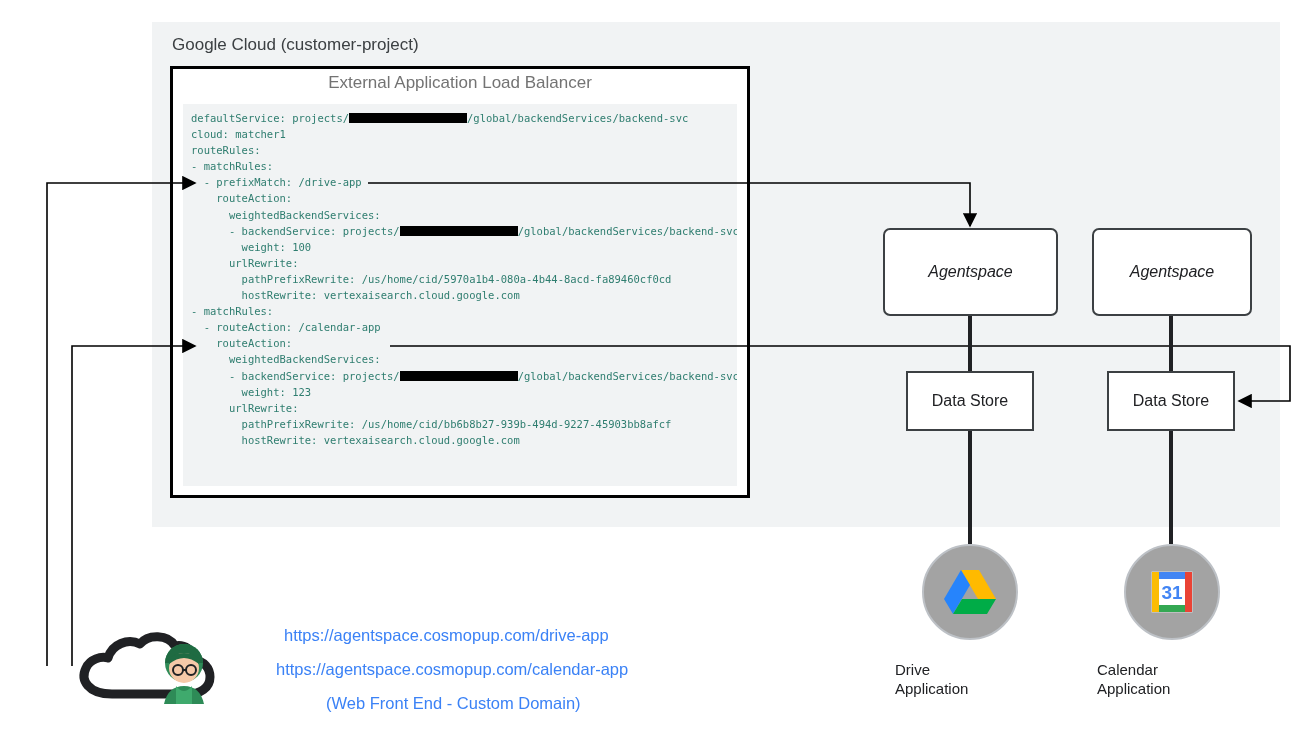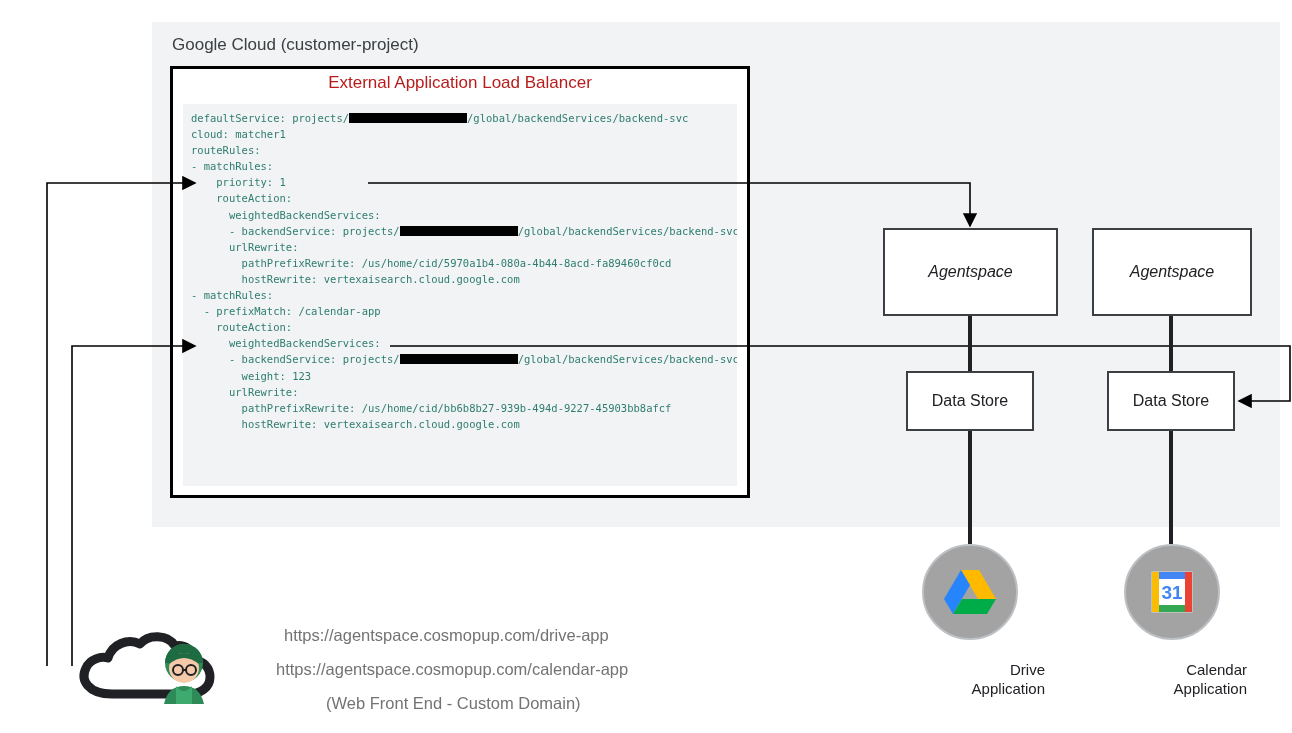--- a/index.html
+++ b/index.html
@@ -48,21 +48,21 @@
     border: 3px solid #000000;
     box-sizing: border-box;
   }
   .lb-title {
     position: absolute;
     left: 170px;
     top: 73px;
     width: 580px;
     text-align: center;
     font-size: 17px;
-    color: #b91c1c;
+    color: #737373;
   }
 
   
   .code-box {
     position: absolute;
     left: 183px;
     top: 104px;
     width: 554px;
     height: 382px;
     background: #f1f3f4;
@@ -90,50 +90,50 @@
   .node-box {
     position: absolute;
     background: #ffffff;
     border: 2px solid #3c4043;
     box-sizing: border-box;
     display: flex;
     align-items: center;
     justify-content: center;
     font-size: 16px;
   }
-  .node-box.italic { font-style: italic; }
+  .node-box.italic { font-style: italic; border-radius: 7px; }
 
   
   .app-circle {
     position: absolute;
     width: 96px;
     height: 96px;
     border-radius: 50%;
     background: #a3a3a3;
     border: 2px solid #bdc1c6;
     box-sizing: border-box;
     display: flex;
     align-items: center;
     justify-content: center;
   }
   .app-caption {
     position: absolute;
     width: 150px;
-    text-align: right;
+    text-align: left;
     font-size: 15px;
     line-height: 19px;
     color: #202124;
   }
 
   
   .url-label {
     position: absolute;
     text-align: left;
     font-size: 16.5px;
-    color: #737373;
+    color: #3b82f6;
     white-space: nowrap;
   }
 
   svg.overlay {
     position: absolute;
     left: 0;
     top: 0;
     width: 1292px;
     height: 733px;
     pointer-events: none;
@@ -148,29 +148,30 @@
   <div class="cloud-label">Google Cloud (customer-project)</div>
 
   <div class="lb-box"></div>
   <div class="lb-title">External Application Load Balancer</div>
 
   <div class="code-box" id="code-box">
       <div class="code-line"><span class="tok-key">defaultService: projects/</span><span class="redact" style="width: 118px;"></span><span class="tok-key">/global/backendServices/backend-svc</span></div>
       <div class="code-line"><span class="tok-key">cloud: matcher1</span></div>
       <div class="code-line"><span class="tok-key">routeRules:</span></div>
       <div class="code-line"><span class="tok-key">- matchRules:</span></div>
-      <div class="code-line"><span class="tok-key">    priority: 1</span></div>
+      <div class="code-line"><span class="tok-key">  - prefixMatch: /drive-app</span></div>
       <div class="code-line"><span class="tok-key">    routeAction:</span></div>
       <div class="code-line"><span class="tok-key">      weightedBackendServices:</span></div>
       <div class="code-line"><span class="tok-key">      - backendService: projects/</span><span class="redact" style="width: 118px;"></span><span class="tok-key">/global/backendServices/backend-svc</span></div>
+      <div class="code-line"><span class="tok-key">        weight: 100</span></div>
       <div class="code-line"><span class="tok-key">      urlRewrite:</span></div>
       <div class="code-line"><span class="tok-key">        pathPrefixRewrite: /us/home/cid/5970a1b4-080a-4b44-8acd-fa89460cf0cd</span></div>
       <div class="code-line"><span class="tok-key">        hostRewrite: vertexaisearch.cloud.google.com</span></div>
       <div class="code-line"><span class="tok-key">- matchRules:</span></div>
-      <div class="code-line"><span class="tok-key">  - prefixMatch: /calendar-app</span></div>
+      <div class="code-line"><span class="tok-key">  - routeAction: /calendar-app</span></div>
       <div class="code-line"><span class="tok-key">    routeAction:</span></div>
       <div class="code-line"><span class="tok-key">      weightedBackendServices:</span></div>
       <div class="code-line"><span class="tok-key">      - backendService: projects/</span><span class="redact" style="width: 118px;"></span><span class="tok-key">/global/backendServices/backend-svc</span></div>
       <div class="code-line"><span class="tok-key">        weight: 123</span></div>
       <div class="code-line"><span class="tok-key">      urlRewrite:</span></div>
       <div class="code-line"><span class="tok-key">        pathPrefixRewrite: /us/home/cid/bb6b8b27-939b-494d-9227-45903bb8afcf</span></div>
       <div class="code-line"><span class="tok-key">        hostRewrite: vertexaisearch.cloud.google.com</span></div>
     </div>
 
   <div class="node-box italic" style="left:883px; top:228px; width:175px; height:88px;">

